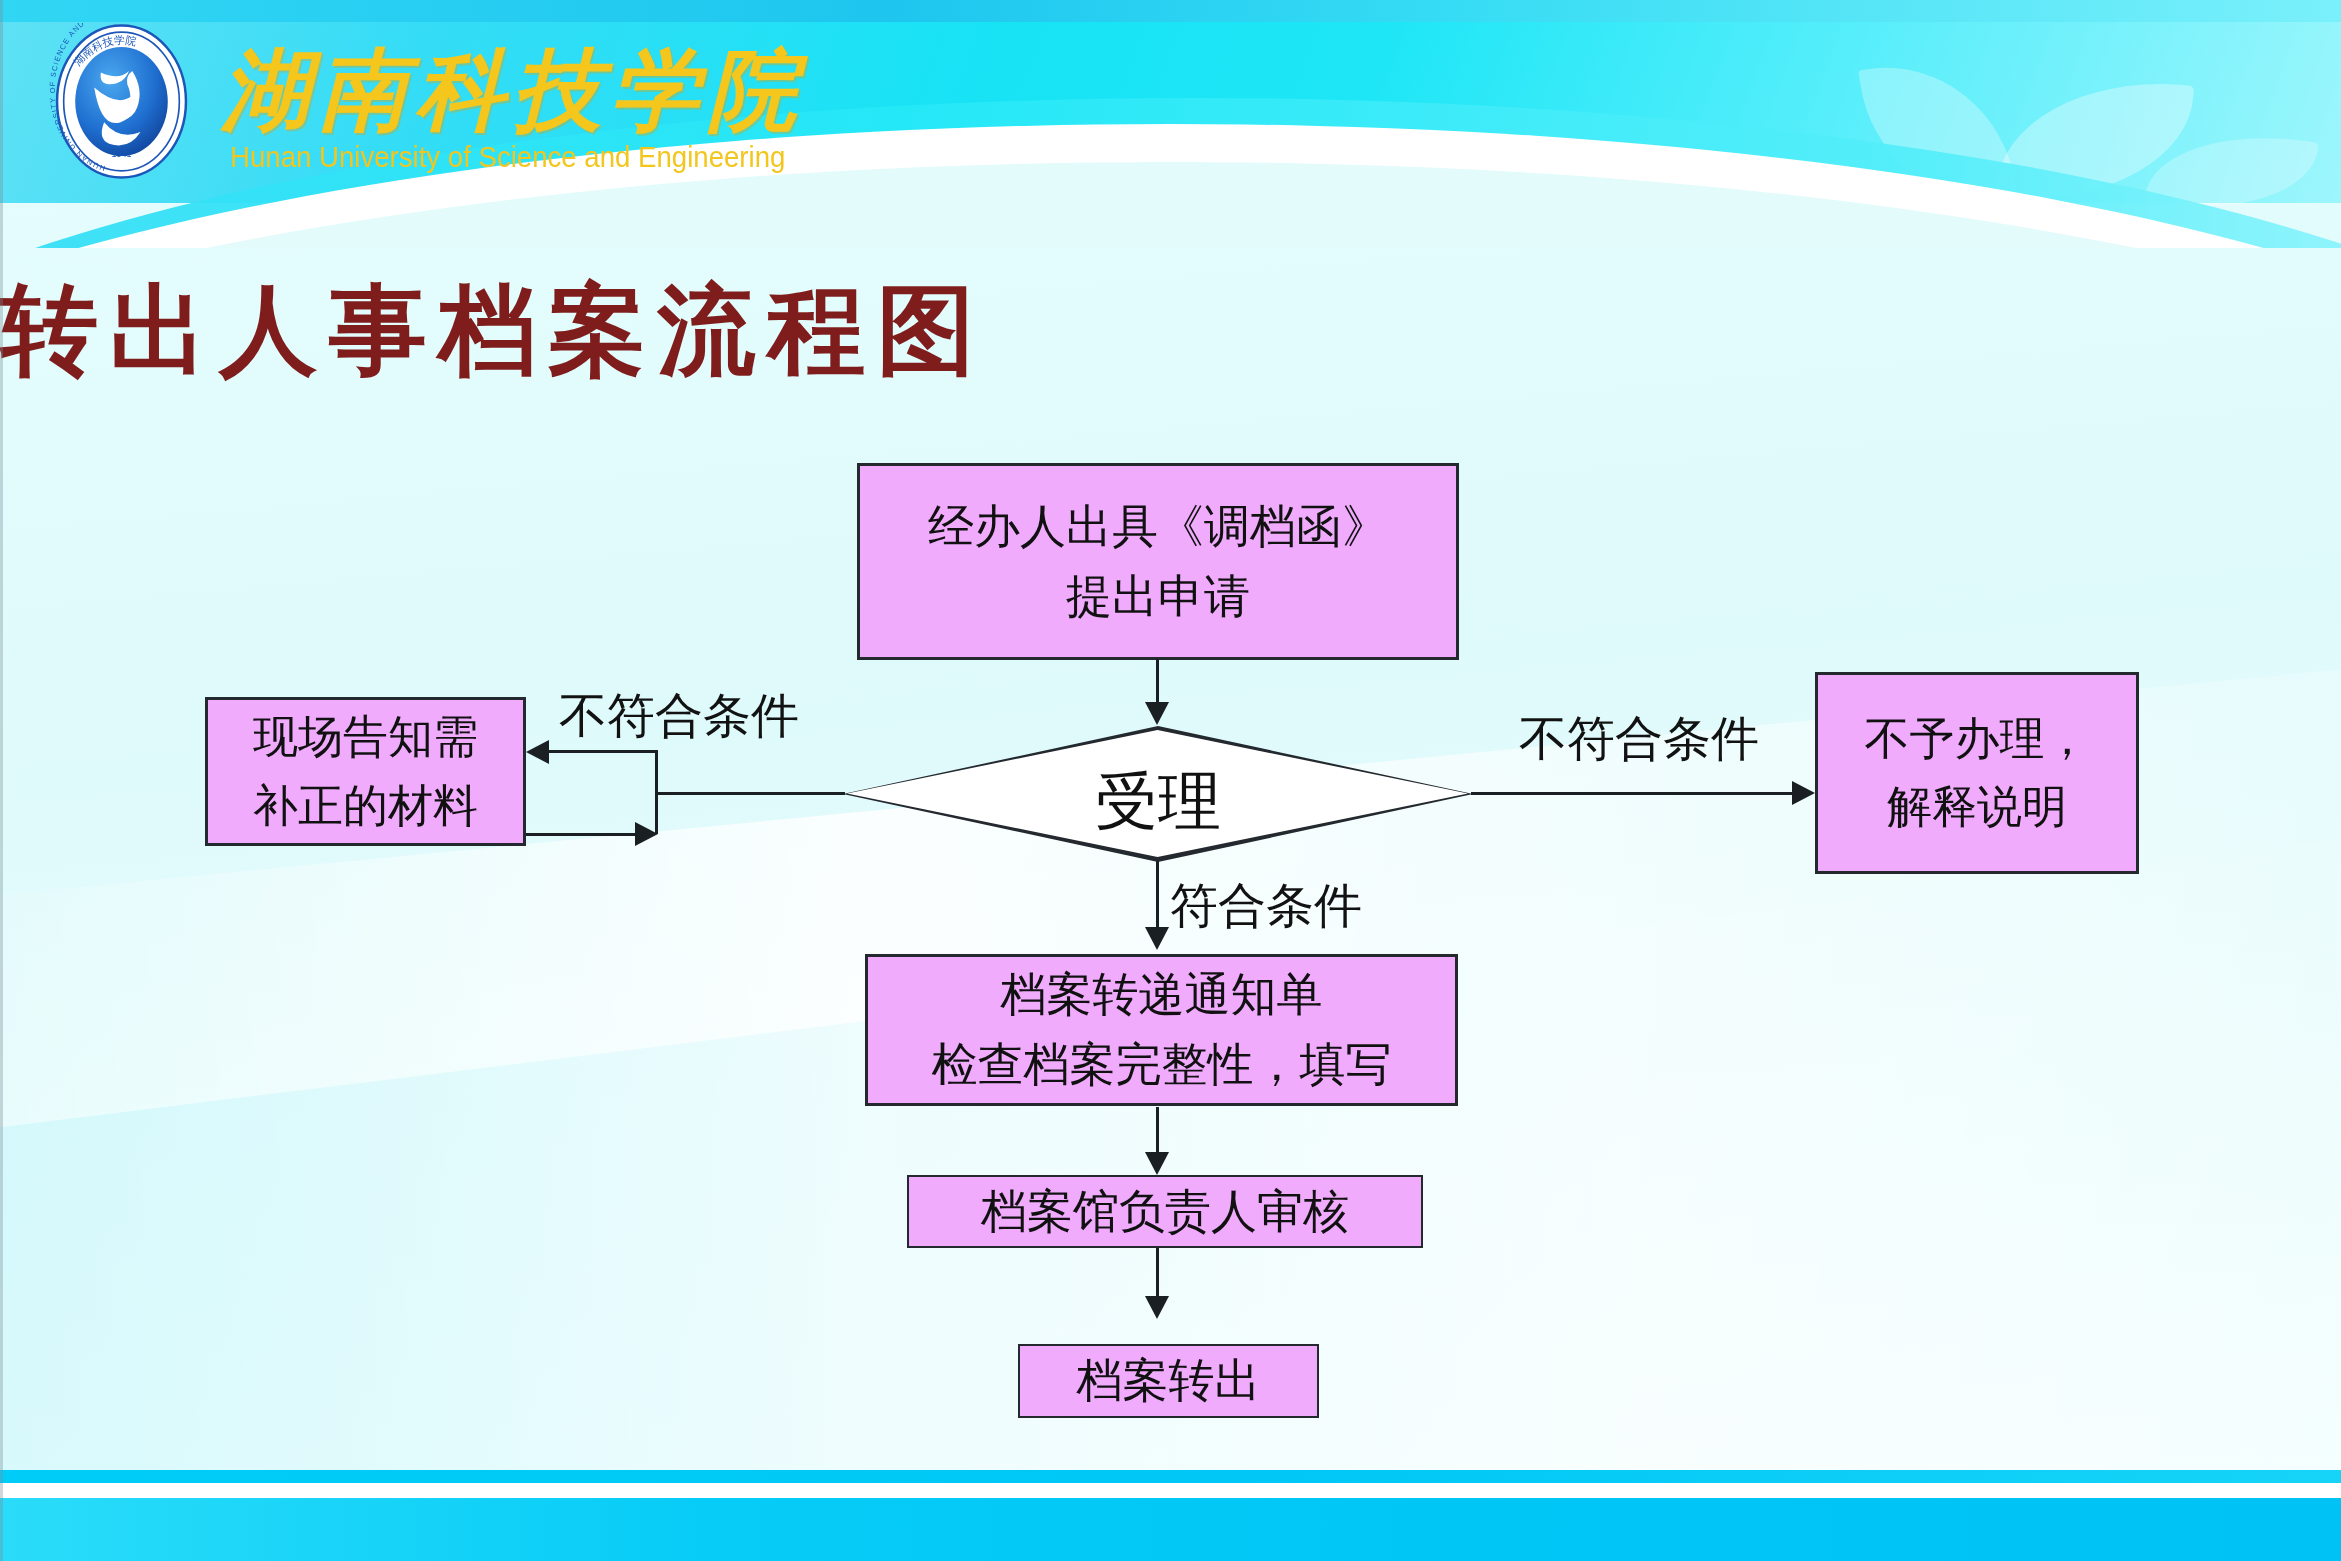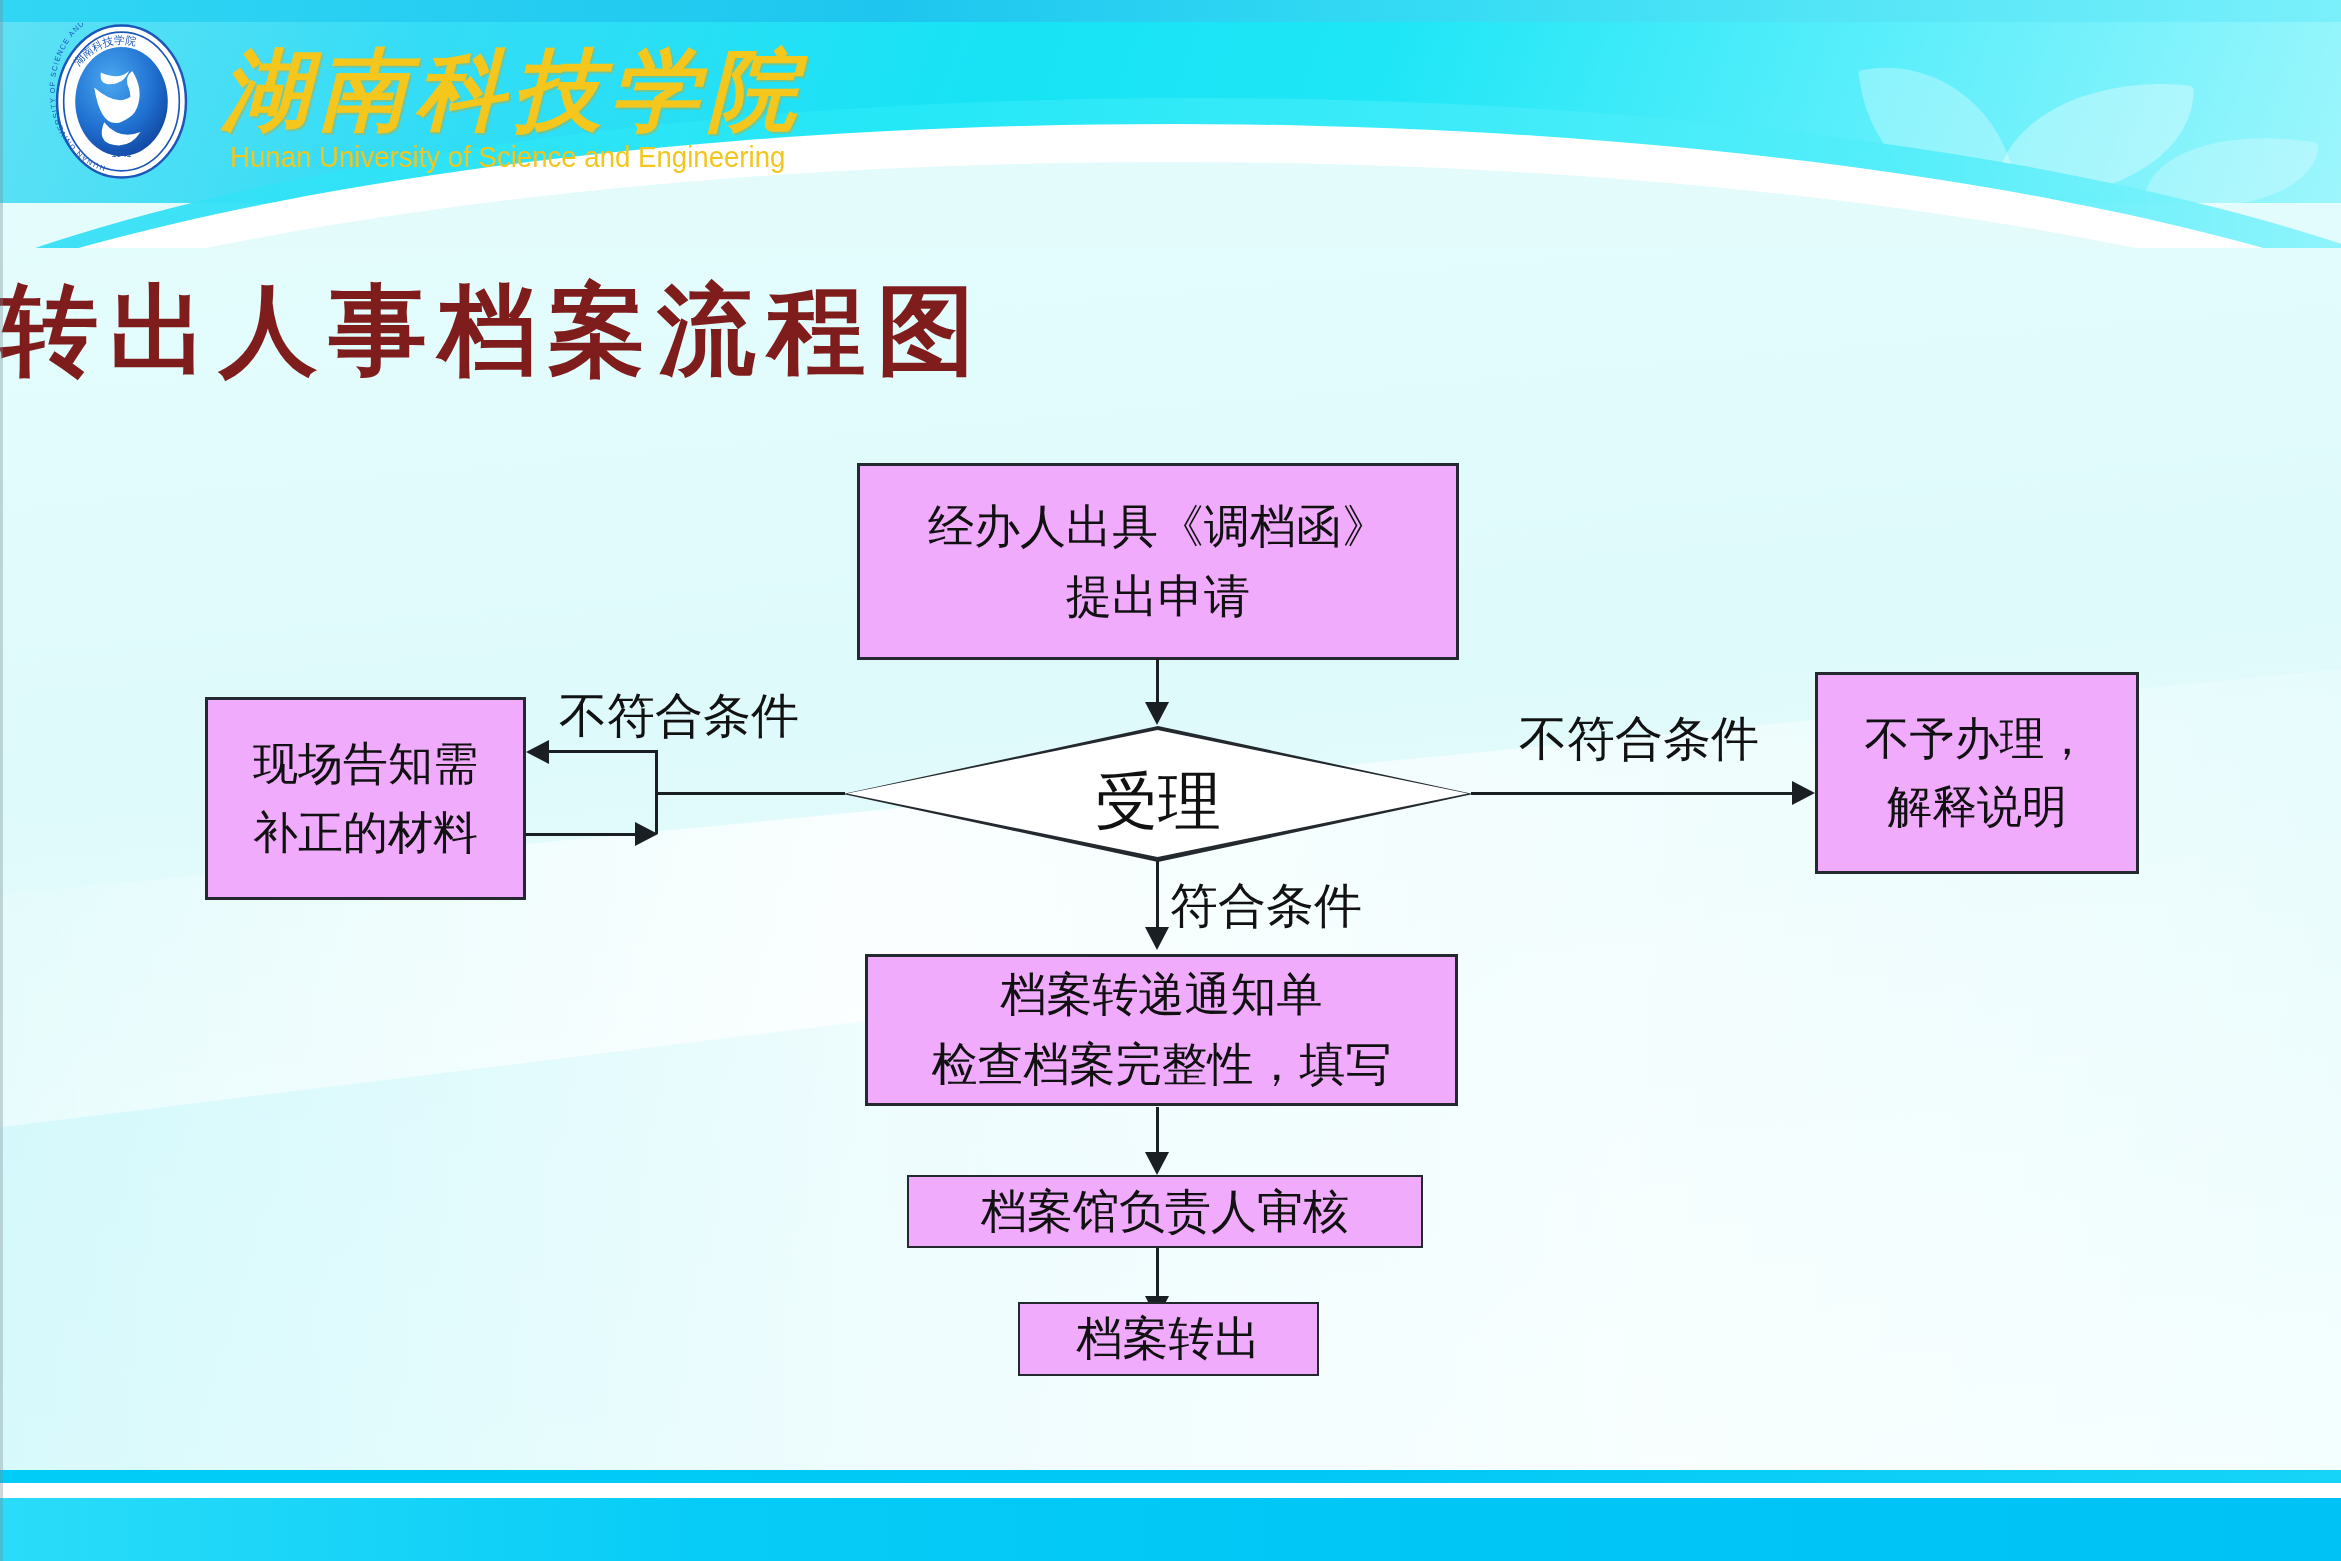--- a/index.html
+++ b/index.html
@@ -356,21 +356,21 @@
     <div class="hline" style="left:657px; top:792px; width:188px;"></div>
 
     <div class="vline" style="left:655px; top:750px; height:84px;"></div>
 
     <div class="hline" style="left:547px; top:750px; width:110px;"></div>
     <div class="arrow-left" style="left:526px; top:740px;"></div>
 
     <div class="hline" style="left:526px; top:833px; width:109px;"></div>
     <div class="arrow-right" style="left:635px; top:822px;"></div>
 
-    <div class="node" style="left:205px; top:697px; width:321px; height:203px; font-size:45px;">
+    <div class="node" style="left:205px; top:697px; width:321px; height:149px; font-size:45px;">
       <span class="ln">现场告知需</span>
       <span class="ln">补正的材料</span>
     </div>
 
     <div class="edge-label" style="left:1519px; top:707px;">不符合条件</div>
     <div class="hline" style="left:1471px; top:792px; width:322px;"></div>
     <div class="arrow-right" style="left:1792px; top:781px;"></div>
 
     <div class="node" style="left:1815px; top:672px; width:324px; height:202px; font-size:45px;">
       <span class="ln">不予办理，</span>
@@ -389,21 +389,21 @@
     <div class="vline" style="left:1156px; top:1107px; height:48px;"></div>
     <div class="arrow-down" style="left:1145px; top:1152px;"></div>
 
     <div class="node thin" style="left:907px; top:1175px; width:516px; height:73px; font-size:46px;">
       <span class="ln">档案馆负责人审核</span>
     </div>
 
     <div class="vline" style="left:1156px; top:1248px; height:51px;"></div>
     <div class="arrow-down" style="left:1145px; top:1296px;"></div>
 
-    <div class="node thin" style="left:1018px; top:1302px; width:301px; height:74px; font-size:46px;">
+    <div class="node thin" style="left:1018px; top:1344px; width:301px; height:74px; font-size:46px;">
       <span class="ln">档案转出</span>
     </div>
   </div>
 
   <div class="bottom-gap"></div>
   <div class="bottom-thin"></div>
   <div class="bottom-thick"></div>
   <div class="edge-left-line"></div>
 
 </div>

